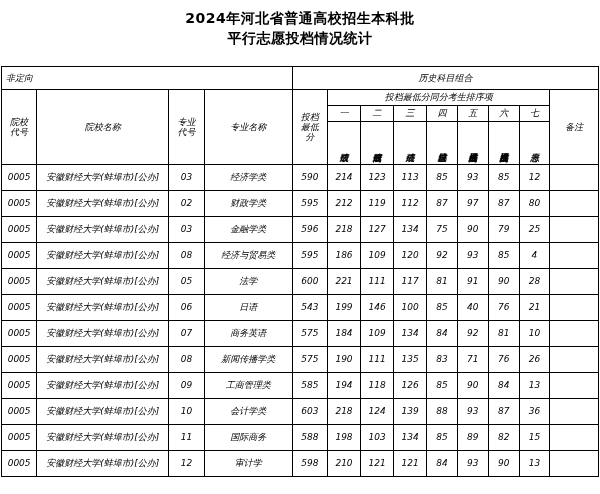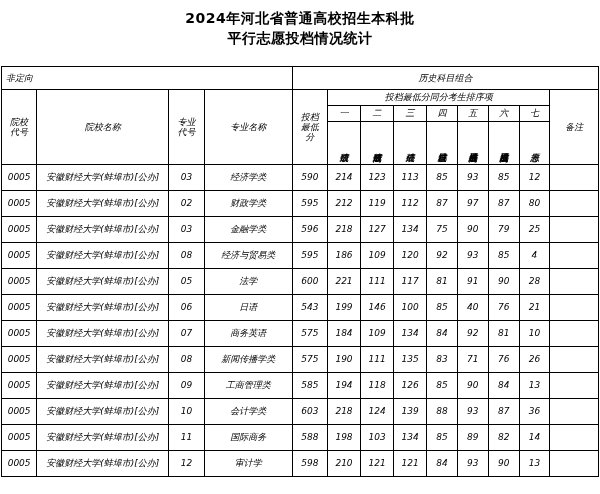--- a/index.html
+++ b/index.html
@@ -334,21 +334,21 @@
         <td class="school">安徽财经大学(蚌埠市)[公办]</td>
         <td class="major-code">11</td>
         <td class="major">国际商务</td>
         <td class="score">588</td>
         <td class="sub">198</td>
         <td class="sub">103</td>
         <td class="sub">134</td>
         <td class="sub">85</td>
         <td class="sub">89</td>
         <td class="sub">82</td>
-        <td class="rank">14</td>
+        <td class="rank">15</td>
         <td class="remark"></td>
       </tr>
       <tr class="row-cell">
         <td class="code">0005</td>
         <td class="school">安徽财经大学(蚌埠市)[公办]</td>
         <td class="major-code">12</td>
         <td class="major">审计学</td>
         <td class="score">598</td>
         <td class="sub">210</td>
         <td class="sub">121</td>

